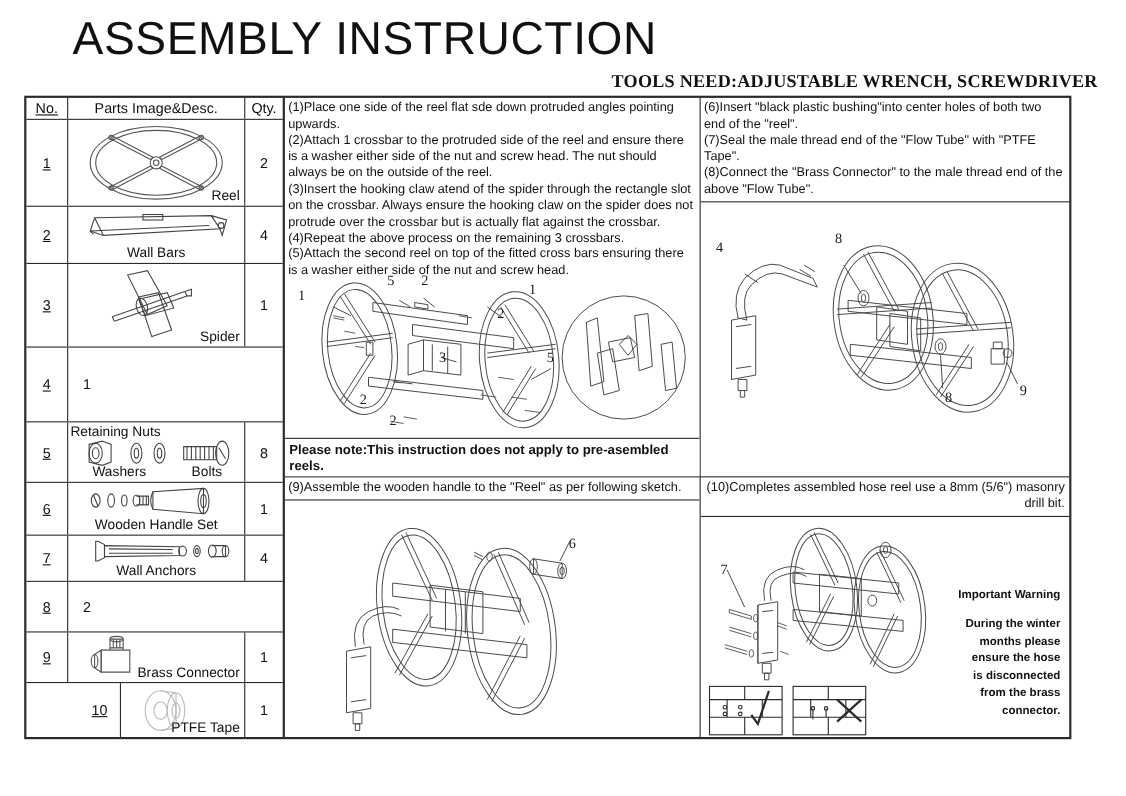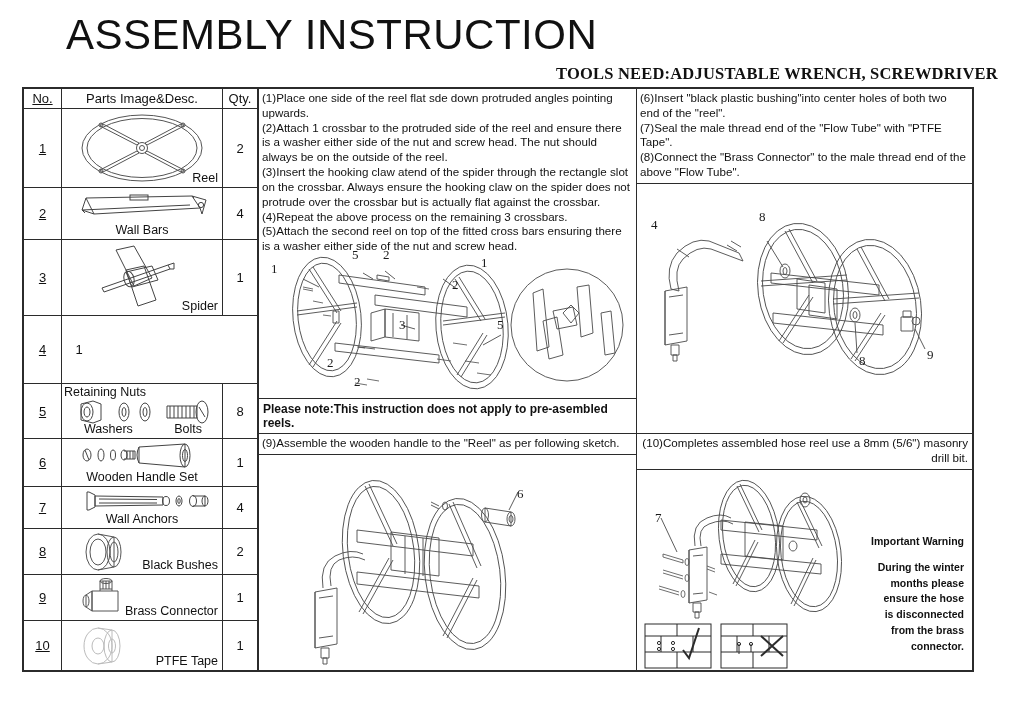--- a/index.html
+++ b/index.html
@@ -60,21 +60,21 @@
     box-sizing: border-box;
     display: flex;
     flex-direction: column;
   }
   .pt-row {
     display: flex;
     border-bottom: 1.5px solid #2b2b2b;
     box-sizing: border-box;
     position: relative;
   }
-  .pt-row:last-child { border-bottom: none; }
+  .pt-row:last-child { border-bottom: none; padding-left: 48px; }
   .pt-no {
     width: 38px;
     flex: 0 0 38px;
     border-right: 1.5px solid #2b2b2b;
     box-sizing: border-box;
     display: flex;
     align-items: center;
     justify-content: center;
     font-size: 13px;
     text-decoration: underline;
@@ -367,34 +367,20 @@
             </g>
           </svg>
         </div>
         <div class="pt-caption center">Wall Anchors</div>
       </div>
       <div class="pt-qty">4</div>
     </div>
 
     <div class="pt-row" style="height:46px">
       <div class="pt-no">8</div>
-      <div class="pt-img">
-        <div class="pt-art" style="justify-content:flex-start;padding-left:18px">
-          <svg width="56" height="42" viewBox="0 0 56 42">
-            <g fill="none" stroke="#555" stroke-width="1">
-              <ellipse cx="18" cy="21" rx="12" ry="18"></ellipse>
-              <ellipse cx="18" cy="21" rx="8" ry="13"></ellipse>
-              <path d="M18 3 L34 6 L34 36 L18 39"></path>
-              <ellipse cx="34" cy="21" rx="7" ry="15"></ellipse>
-              <ellipse cx="34" cy="21" rx="4" ry="10"></ellipse>
-            </g>
-          </svg>
-        </div>
-        <div class="pt-caption">Black Bushes</div>
-      </div>
       <div class="pt-qty">2</div>
     </div>
 
     <div class="pt-row" style="height:46px">
       <div class="pt-no">9</div>
       <div class="pt-img">
         <div class="pt-art" style="justify-content:flex-start;padding-left:16px">
           <svg width="56" height="42" viewBox="0 0 56 42">
             <g fill="none" stroke="#555" stroke-width="1">
               <path d="M22 4 L34 4 L34 12 L22 12 Z"></path>

